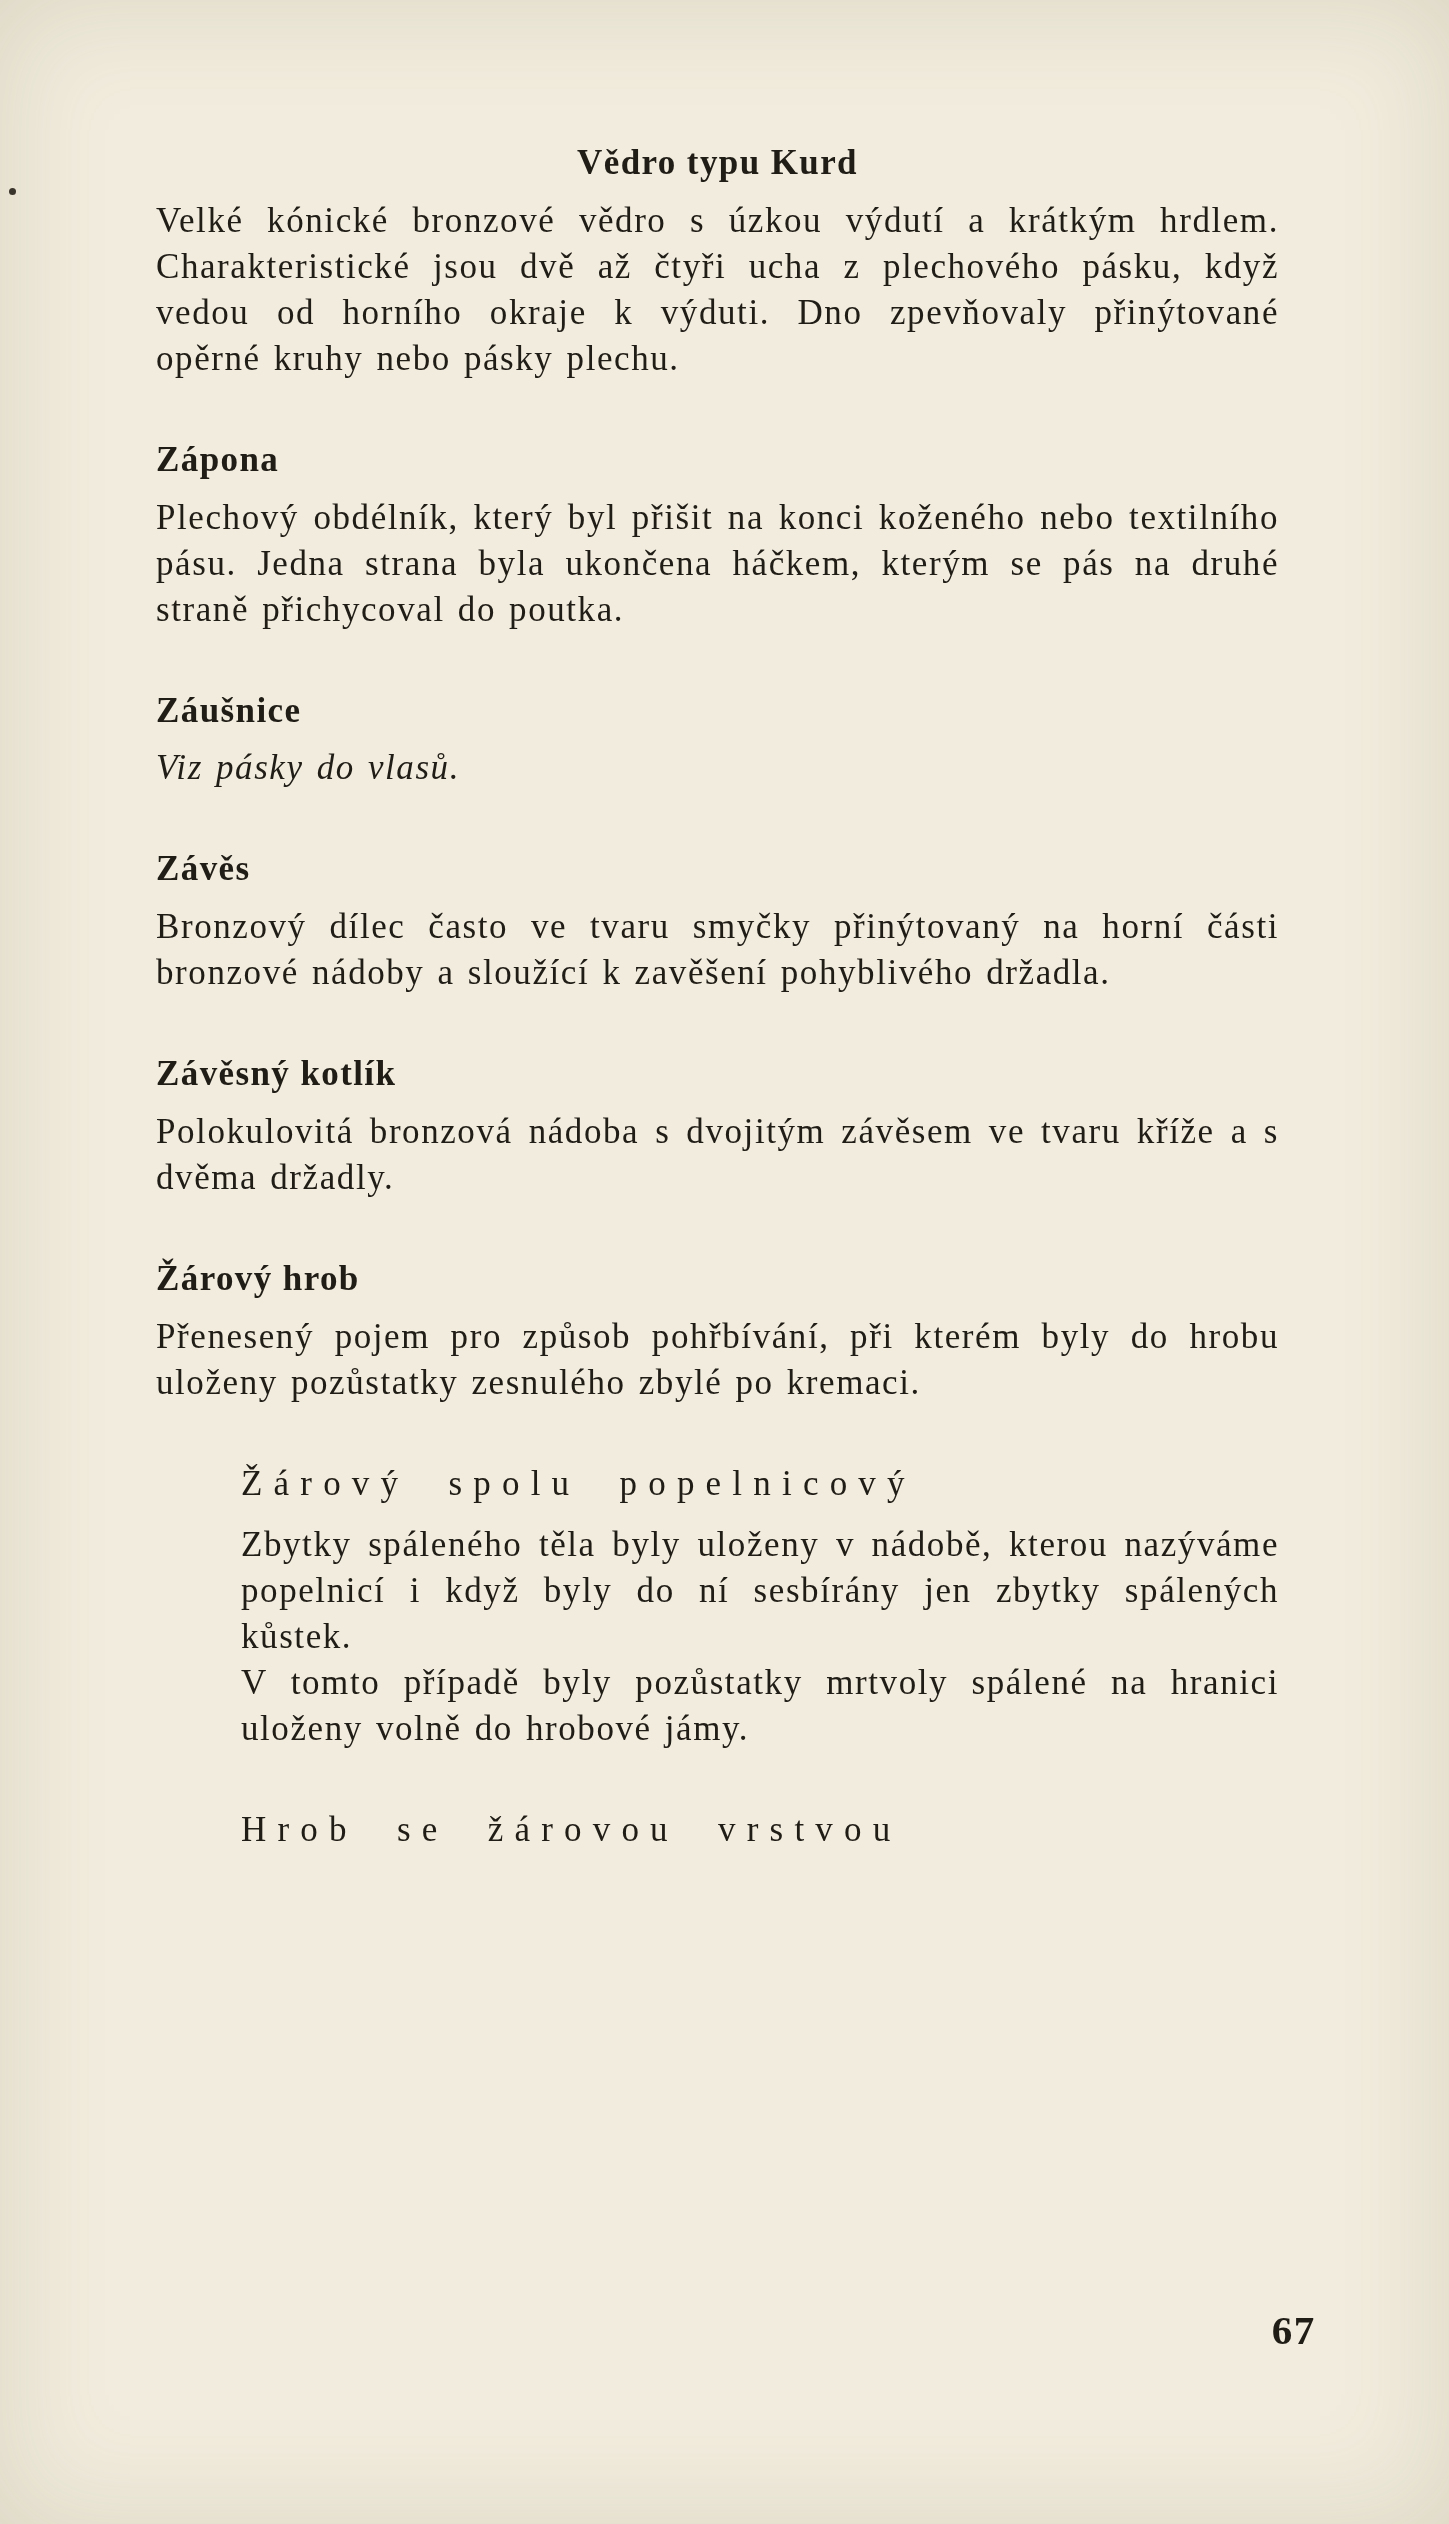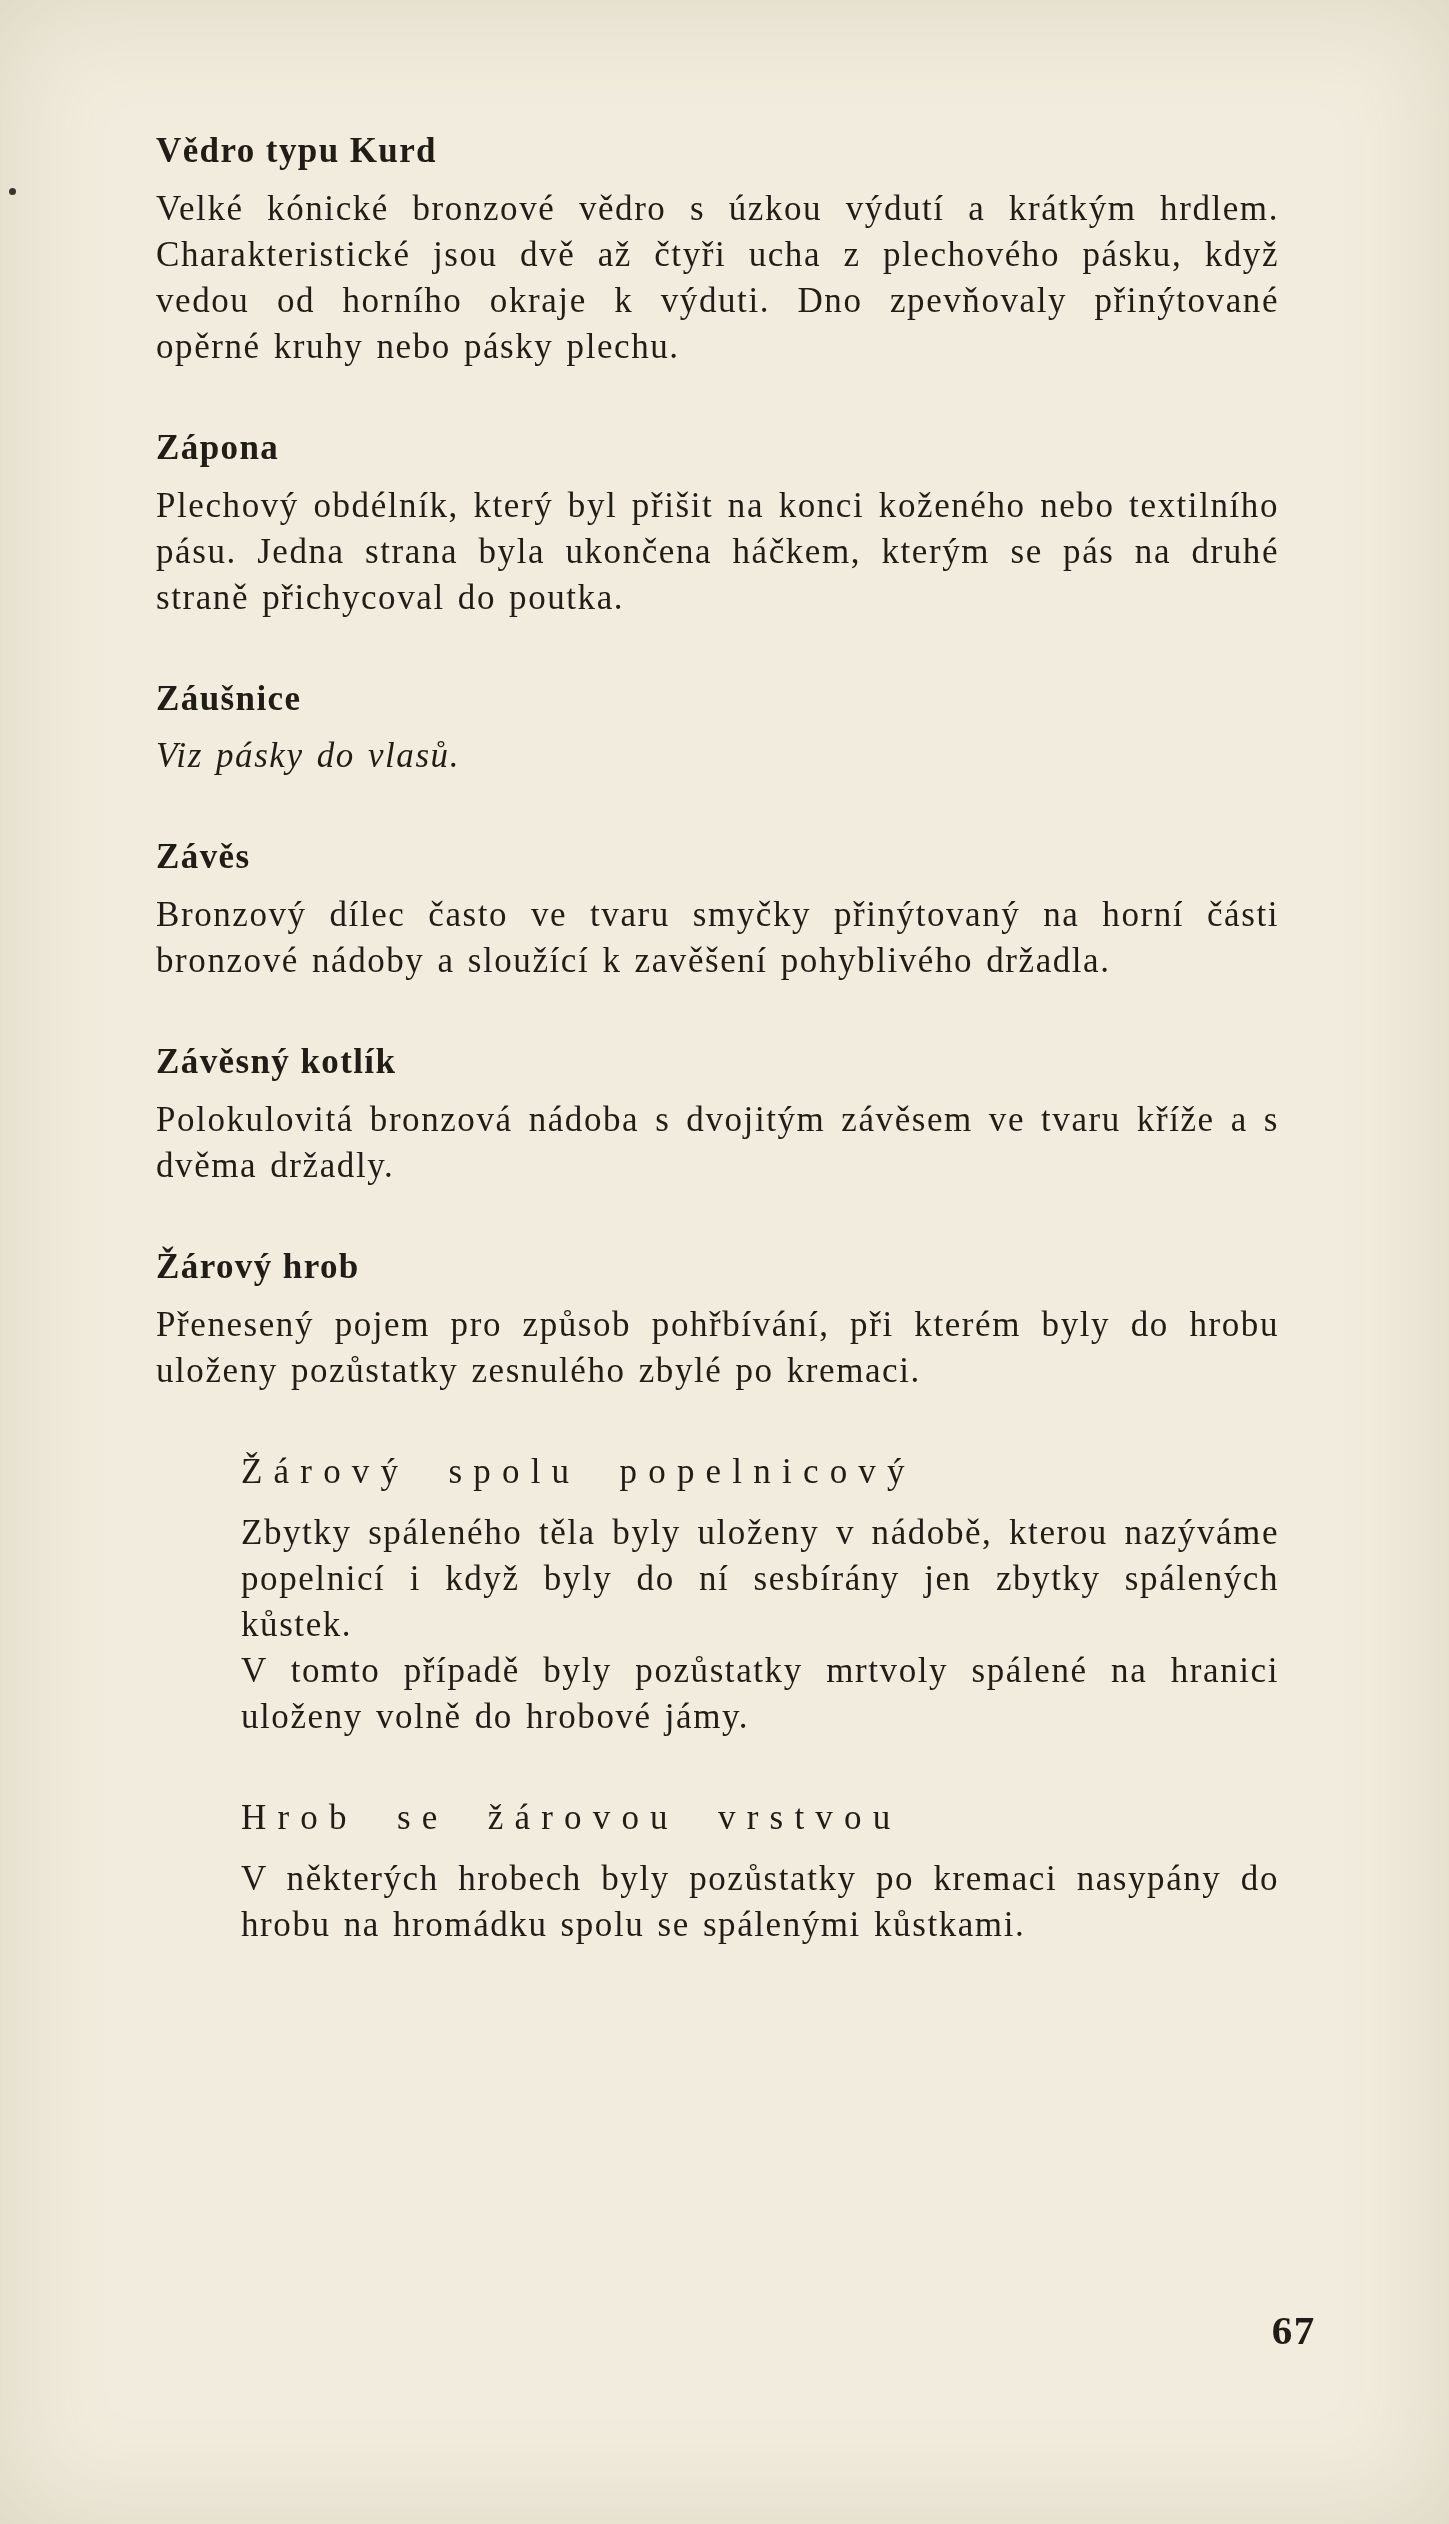--- a/index.html
+++ b/index.html
@@ -25,21 +25,21 @@
     width: 1123px;
   }
   .entry { margin: 0; }
   .entry .term {
     font-size: 35px;
     font-weight: bold;
     letter-spacing: 0.04em;
     margin: 58px 0 14.5px 0;
     line-height: 1.15;
   }
-  .entry:first-child .term { margin-top: 4px; }
+  .entry:first-child .term { margin-top: 16px; text-align: center; }
   .entry .definition {
     font-size: 35px;
     line-height: 46px;
     letter-spacing: 0.045em;
     word-spacing: 0.08em;
     text-align: justify;
     margin: 0;
   }
   .entry.indented { margin-left: 85px; }
   .term.spaced {
@@ -108,18 +108,17 @@
     <h2 class="term spaced">Žárový spolu popelnicový</h2>
     <p class="definition">Zbytky spáleného těla byly uloženy v nádobě, kterou nazýváme popelnicí i když byly do ní sesbírány jen zbytky spálených kůstek.</p>
   </section>
 
   <section class="entry indented">
     <p class="definition">V tomto případě byly pozůstatky mrtvoly spálené na hranici uloženy volně do hrobové jámy.</p>
   </section>
 
   <section class="entry indented">
     <h2 class="term spaced">Hrob se žárovou vrstvou</h2>
-    <p class="definition">V některých hrobech byly pozůstatky po kremaci nasypány do hrobu na hromádku spolu se spálenými kůstkami.</p>
   </section>
 </div>
   <div class="page-number">67</div>
 </div>
 
 
 </body></html>

